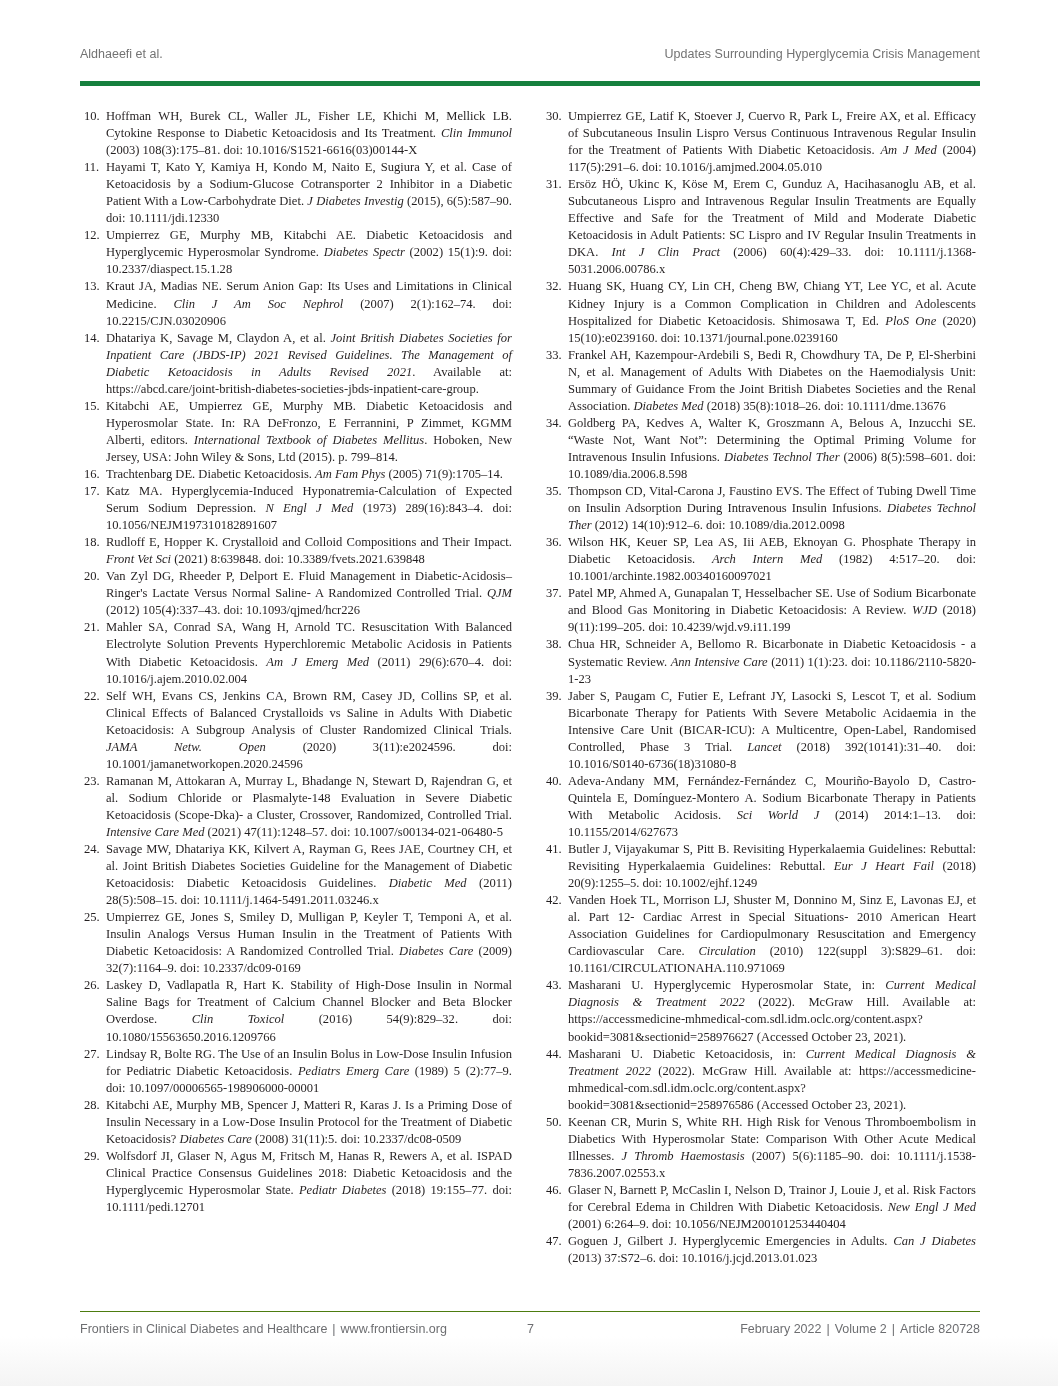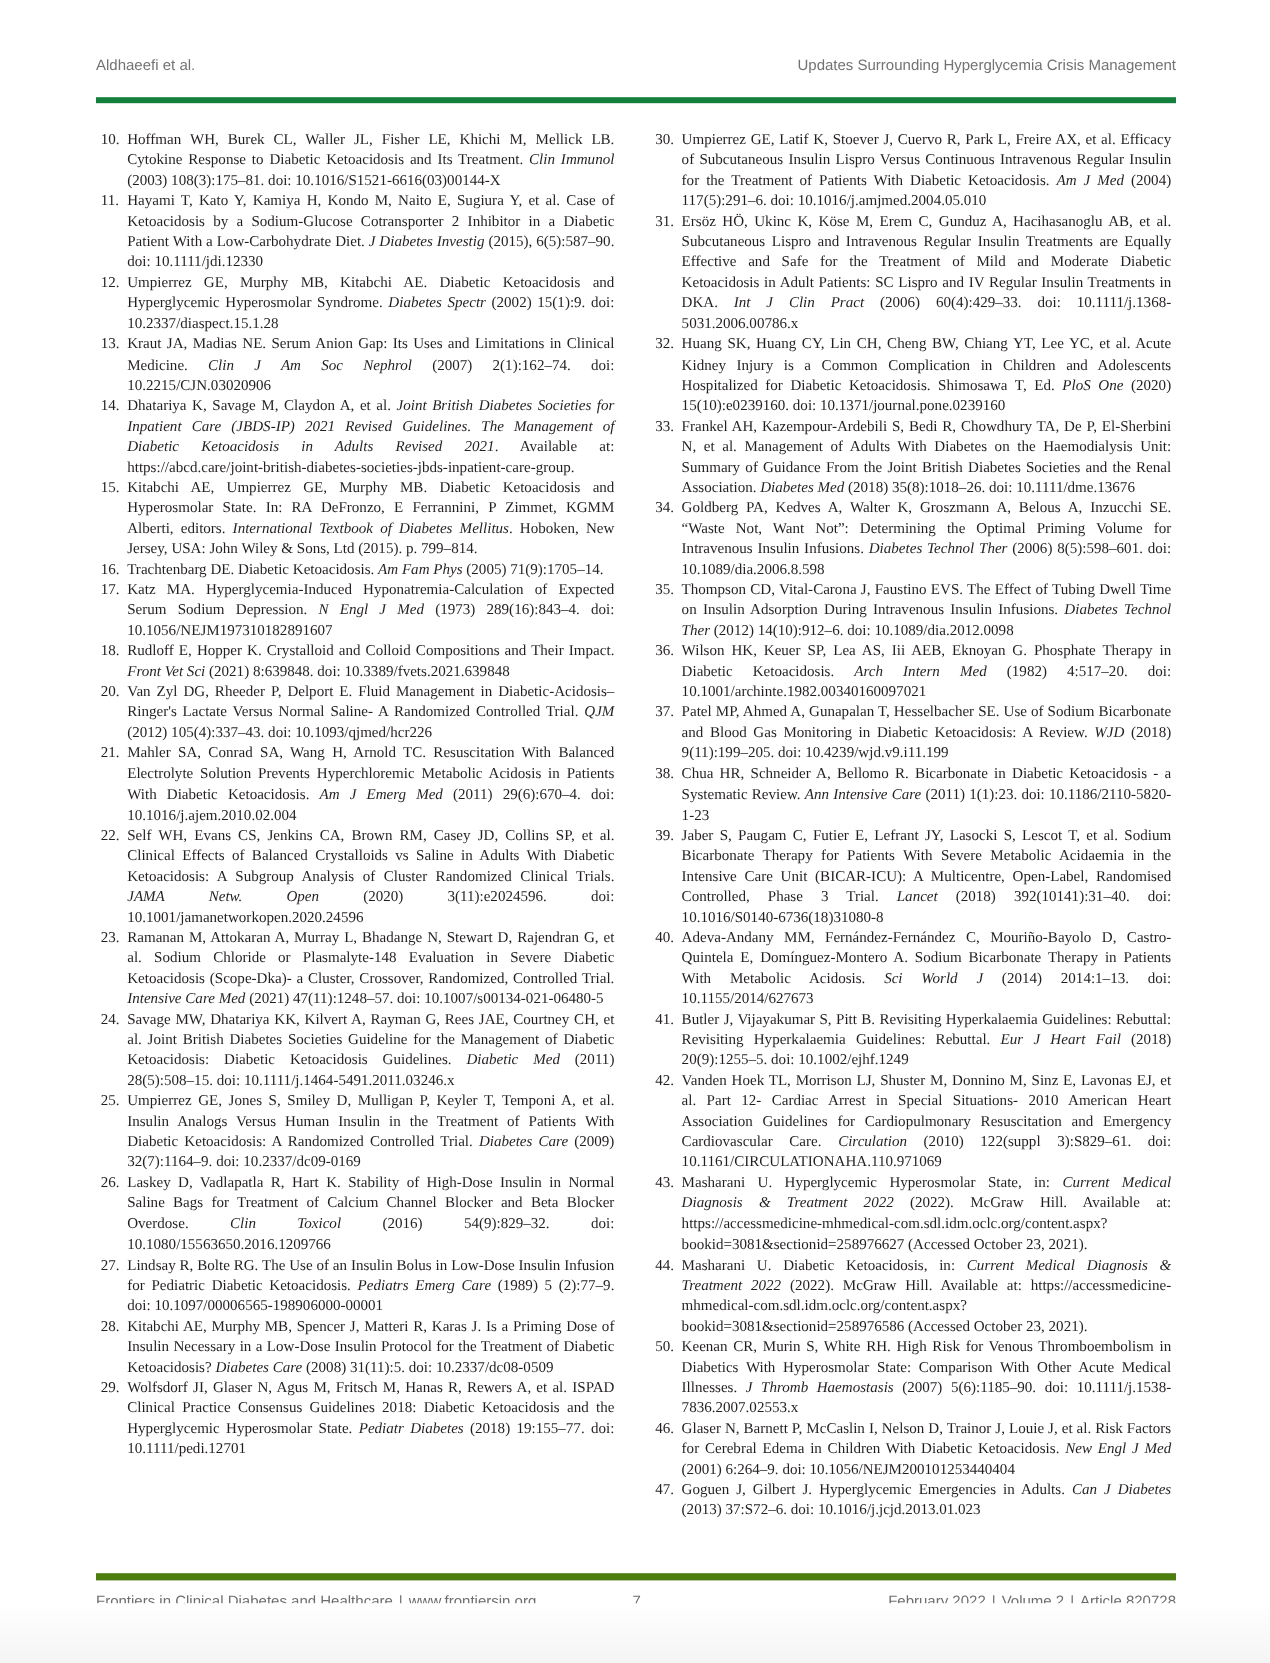--- a/index.html
+++ b/index.html
@@ -24,21 +24,21 @@
     ol.refs { list-style: none; margin: 4px; padding: 0; }
     ol.refs li {
       position: relative; padding-left: 22px;
       font-size: 12.55px; line-height: 17.05px; text-align: justify;
       hyphens: none;
     }
     ol.refs li .num { position: absolute; left: 0; top: 0; }
     ol.refs li em { font-style: italic; }
     .footer {
       position: absolute; left: 80px; right: 78px; top: 1311px; height: 30px;
-      border-top: 6px solid #4d7c0f;
+      border-top: 1px solid #4d7c0f;
       font-family: "Liberation Sans", "DejaVu Sans", sans-serif;
       font-size: 12.5px; color: #6d6e71;
     }
     .footer .left { position: absolute; left: 0; top: 10px; }
     .footer .page { position: absolute; left: 447px; top: 10px; }
     .footer .right { position: absolute; right: 0; top: 10px; text-align: right; }
     .sep { padding: 0 5px; }
     .bottom-fade {
       position: absolute; left: 0; right: 0; bottom: 0; height: 50px;
       background: linear-gradient(#ffffff, #f4f4f4);

